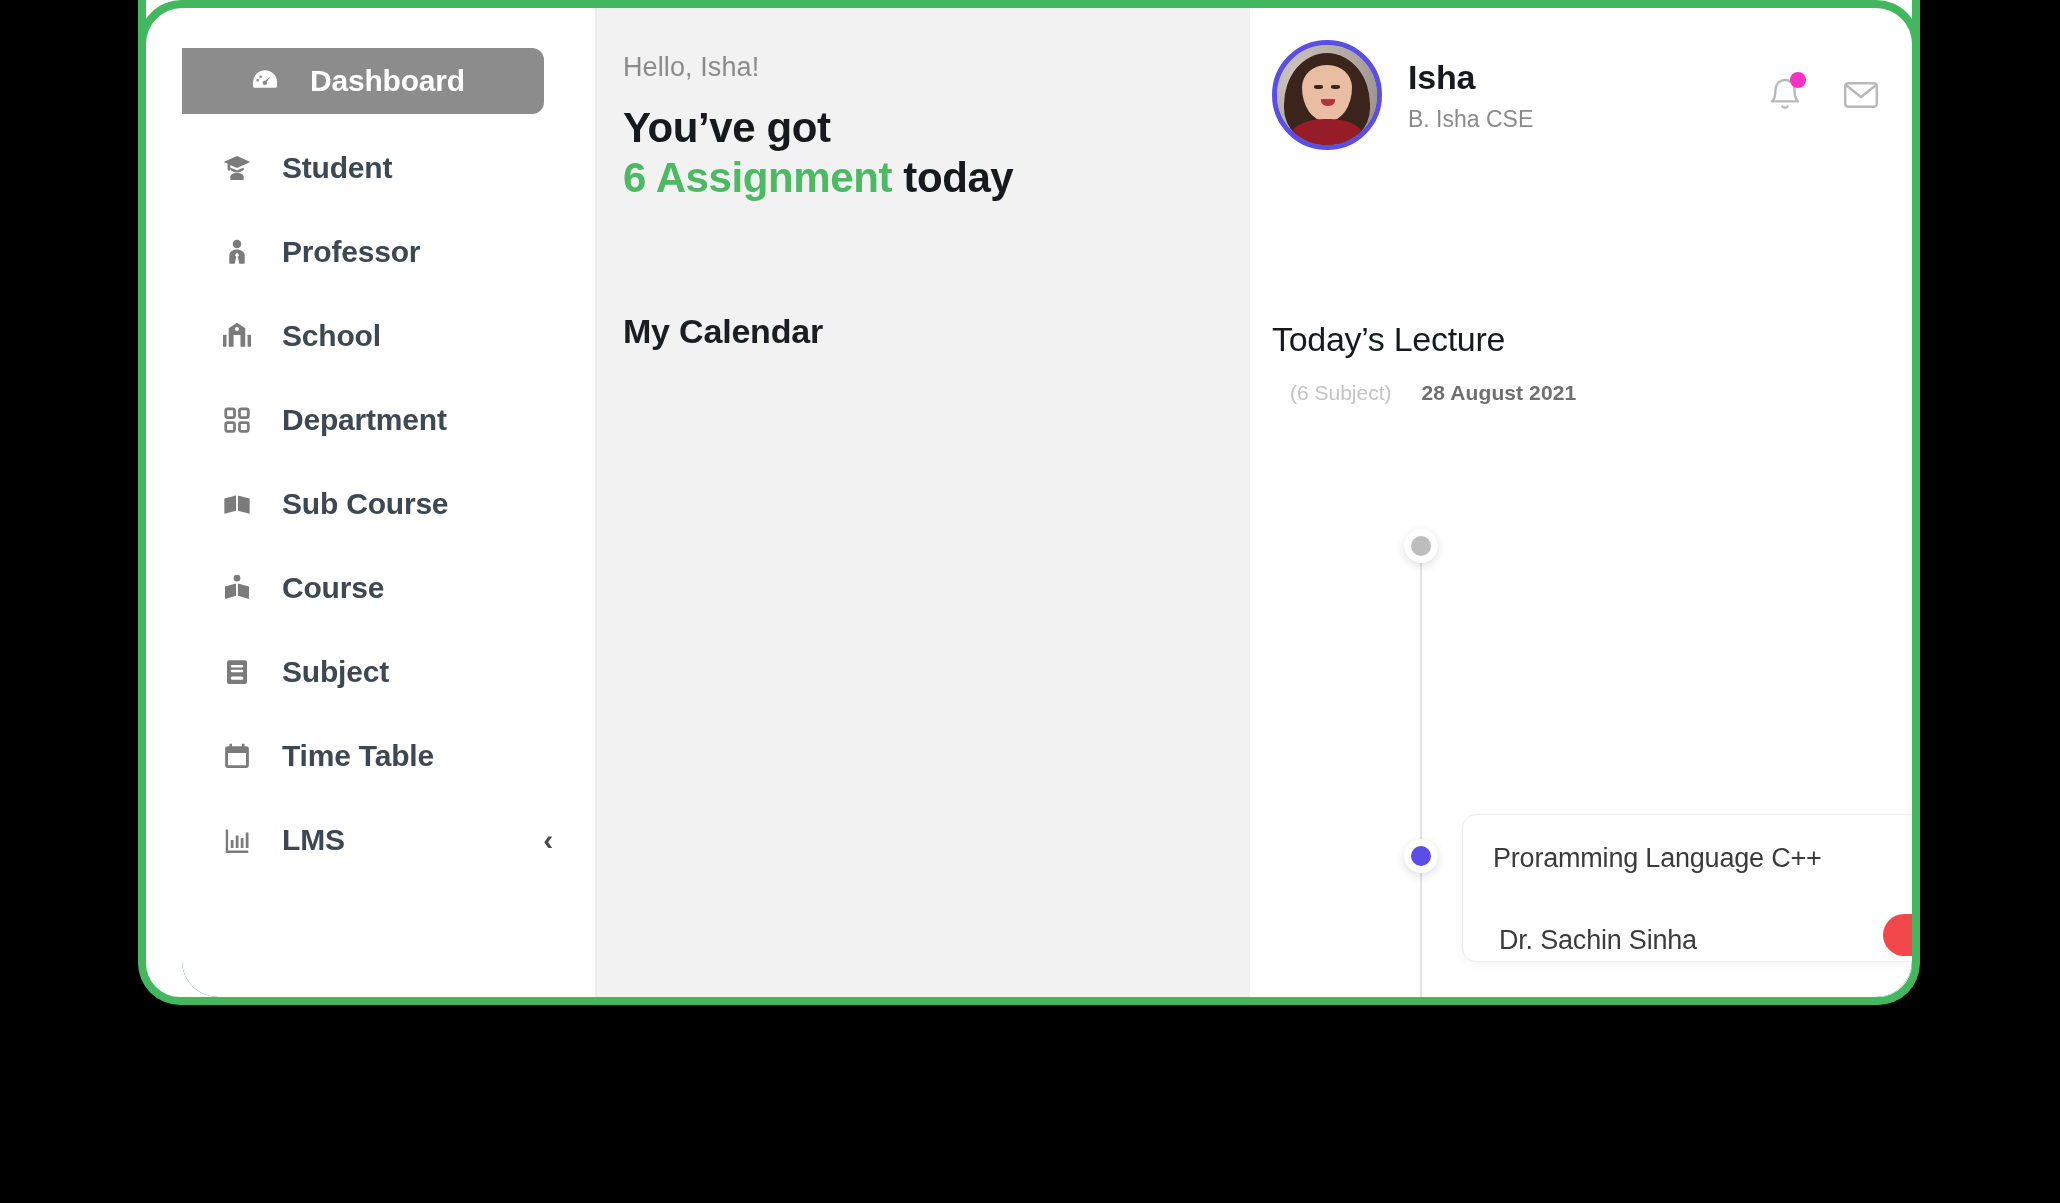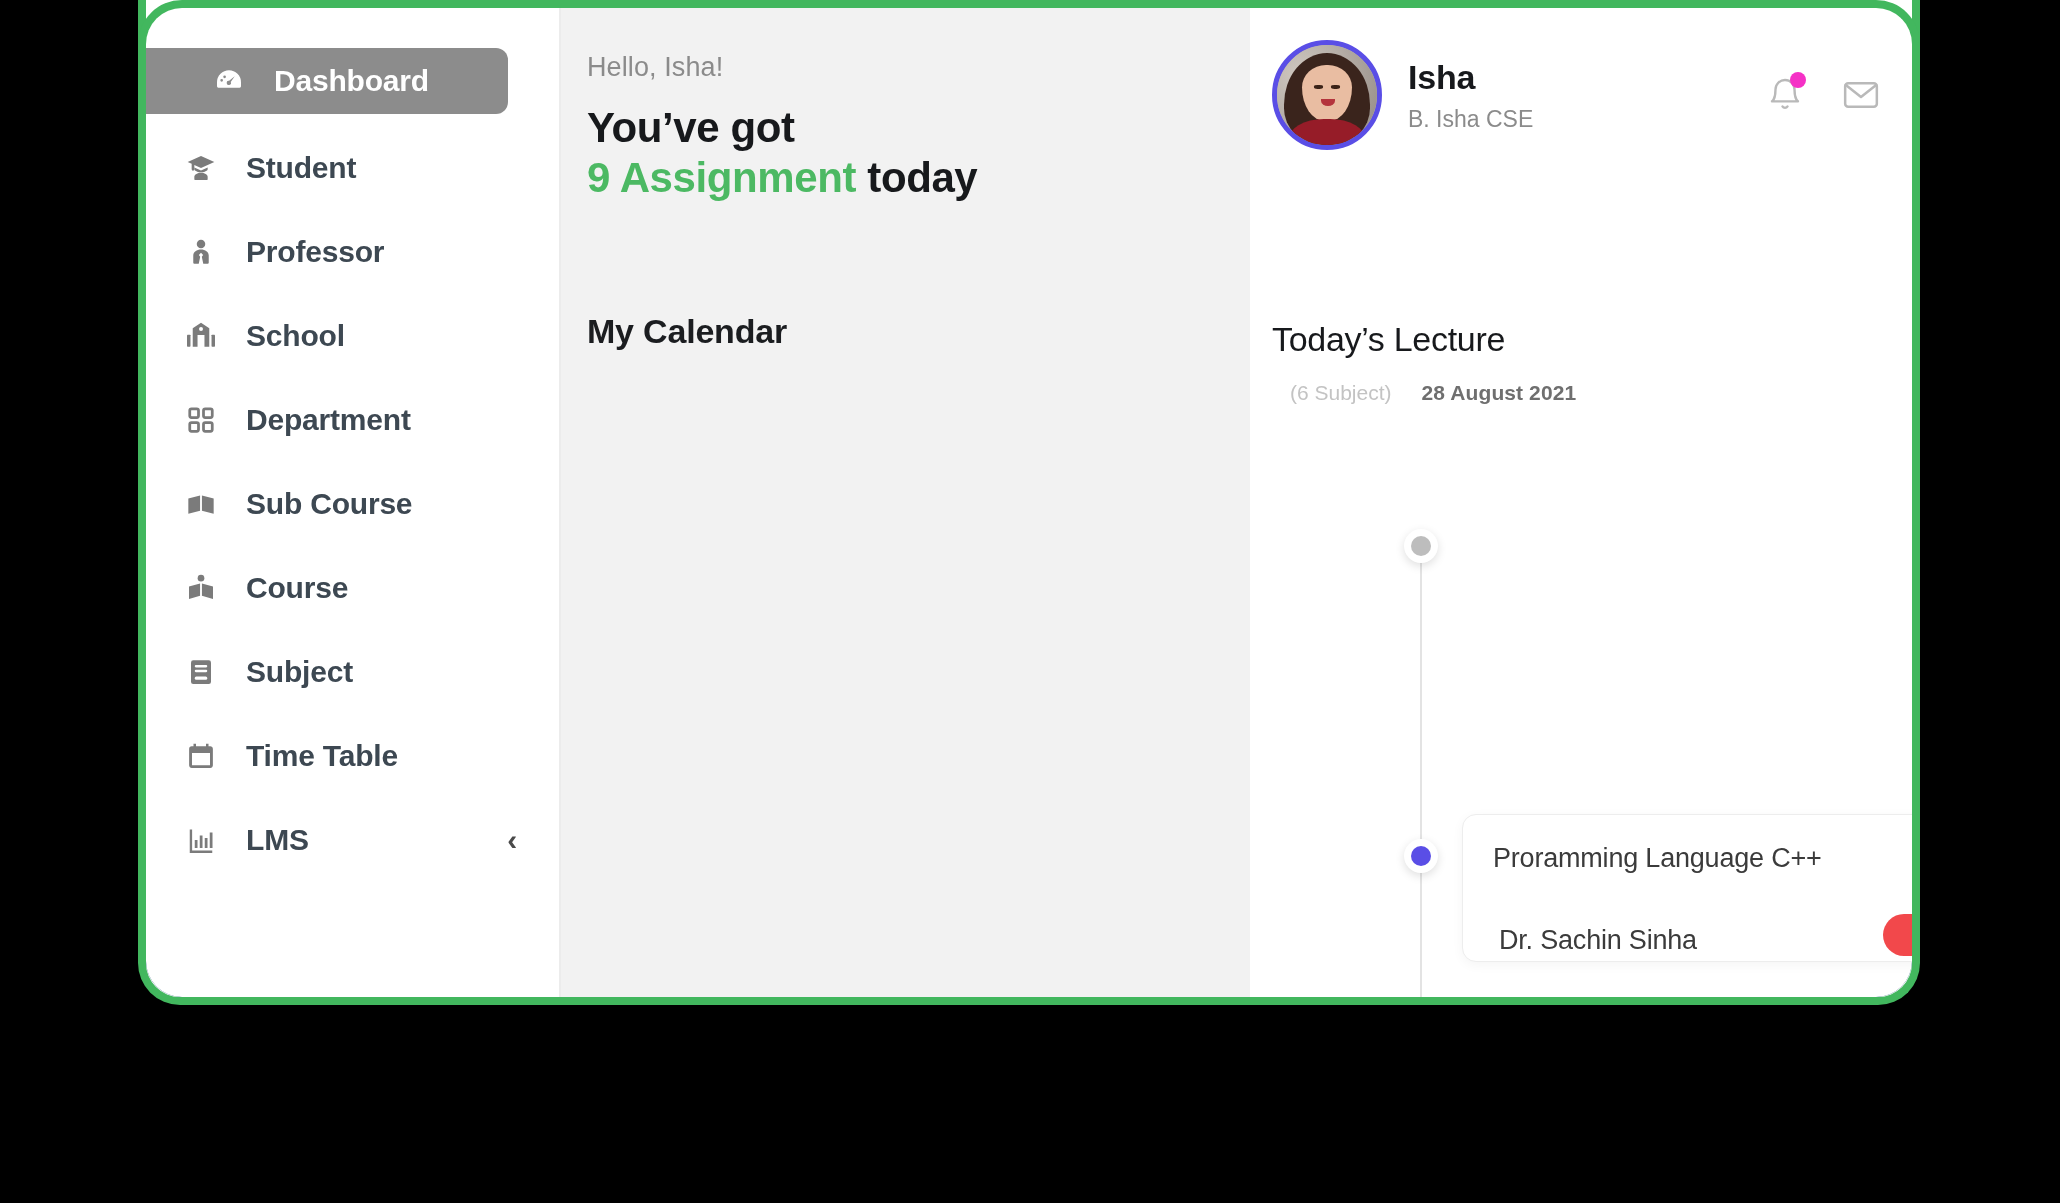--- a/index.html
+++ b/index.html
@@ -40,20 +40,21 @@
     z-index: 6;
   }
 
   #window-body {
     position: absolute;
     inset: 0;
     display: flex;
     background: #0c4a6e;
     border-radius: 0 0 36px 36px;
     overflow: hidden;
+    margin-left: 36px;
   }
 
   
   #sidebar {
     width: 415px;
     flex: 0 0 415px;
     background: #ffffff;
     border-right: 2px solid #ececec;
     padding-top: 48px;
     position: relative;
@@ -481,21 +482,21 @@
         <span class="nav-chevron">‹</span>
       </div>
 
     </nav>
 
     <section id="middle">
       <div id="greeting-hello">Hello, Isha!</div>
       <div class="headline">
         <div>You’ve got</div>
         <div>
-          <span class="accent">9 Assignment</span><span> today</span>
+          <span class="accent">6 Assignment</span><span> today</span>
         </div>
       </div>
       <h2 id="calendar-title">My Calendar</h2>
     </section>
 
     <aside id="right-panel">
 
       <div id="profile-row">
         <div id="avatar">
           <span class="bg-blur"></span>

